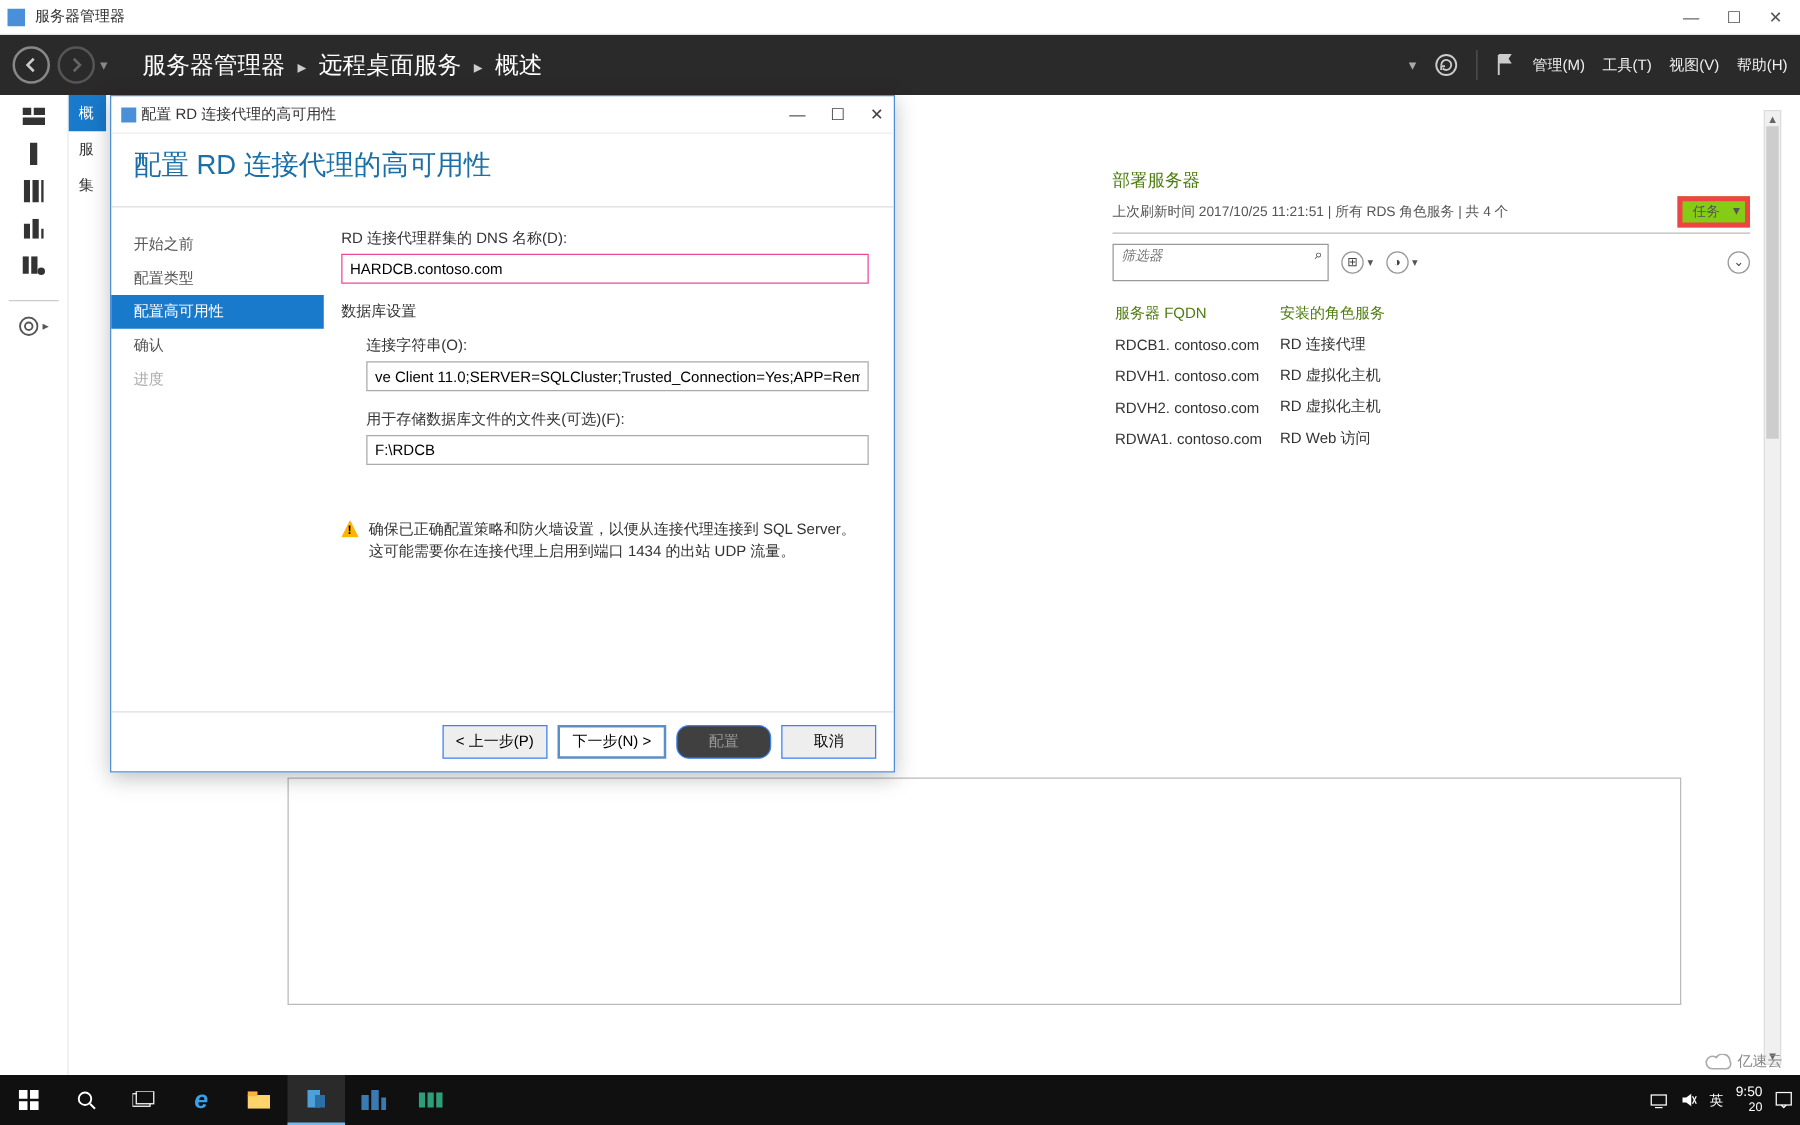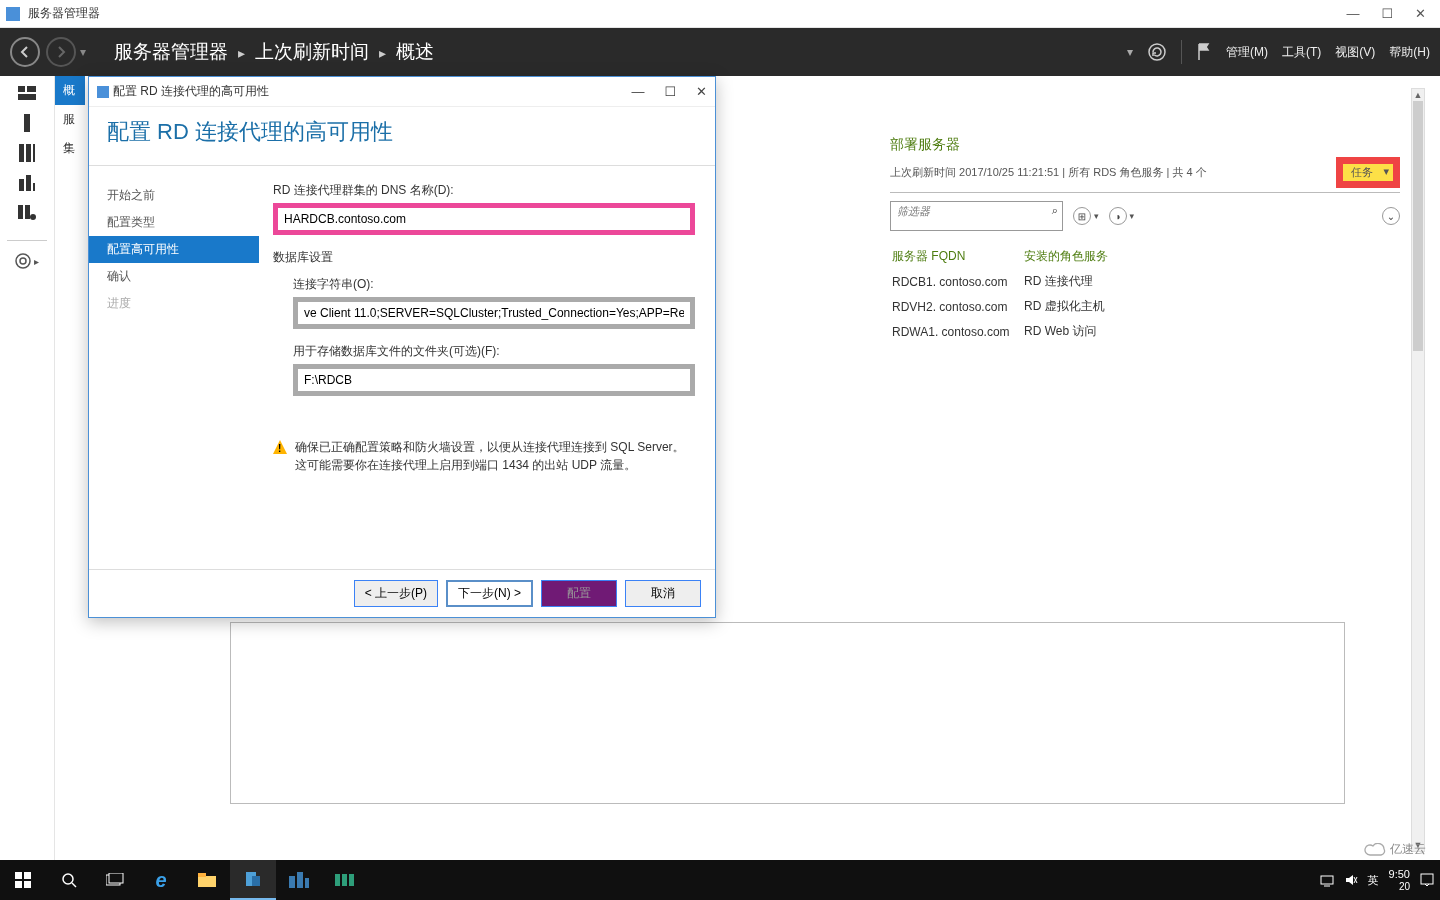--- a/index.html
+++ b/index.html
@@ -29,21 +29,21 @@
 .secondary-nav { width: 30px; background: #fff; }
 .secondary-nav .item { padding: 6px 8px; color: #333; white-space: nowrap; }
 .secondary-nav .item.active { background: #1979ca; color: #fff; }
 
 .main { flex: 1; position: relative; background: #fff; }
 
 
 .right-panel { position: absolute; right: 40px; top: 60px; width: 510px; }
 .panel-title { font-size: 14px; color: #4d7c0f; margin-bottom: 3px; }
 .panel-sub { font-size: 11px; color: #555; border-bottom: 1px solid #bbb; padding-bottom: 4px; display: flex; align-items: center; }
-.panel-sub .task-dd { margin-left: auto; border: 7px solid #ef4444; padding: 1px 20px 1px 8px; font-size: 11px; position: relative; background:#fde047;}
+.panel-sub .task-dd { margin-left: auto; border: 4px solid #ef4444; padding: 1px 20px 1px 8px; font-size: 11px; position: relative; background:#84cc16;}
 .panel-sub .task-dd::after { content: "▾"; position: absolute; right: 4px; top: 1px; }
 .panel-search { display: flex; align-items: center; margin-top: 8px; gap: 10px; }
 .panel-search input { flex: 0 0 210px; border: 1px solid #999; padding: 3px 22px 13px 6px; font-style: italic; color: #888; font-size: 11px; }
 .panel-search .search-wrap { position: relative; }
 .panel-search .search-wrap .mag { position: absolute; right: 5px; top: 3px; color: #333; font-size: 11px;}
 .ctl-btn { border: 1px solid #999; border-radius: 50%; width: 18px; height: 18px; display:inline-flex; align-items:center; justify-content:center; font-size:10px; color:#444; background:#fff;}
 .ctl-group { display:flex; align-items:center; gap:3px;}
 .panel-search .expand { margin-left: auto; }
 .panel-table { margin-top: 12px; width: 100%; font-size: 12px; }
 .panel-table th { text-align: left; color: #4d7c0f; font-weight: normal; padding: 3px 0; }
@@ -55,31 +55,31 @@
 .wizard-titlebar .wincontrols { margin-left: auto; display: flex; gap: 20px; font-size: 13px; color: #444; }
 .wizard-header { padding: 10px 18px 18px 18px; font-size: 22px; color: #1b6fa8; border-bottom: 1px solid #ddd; }
 .wizard-body { flex: 1; display: flex; }
 .wizard-steps { width: 170px; padding: 16px 0; border-right: 0; }
 .wizard-steps .step { padding: 5px 18px; font-size: 12px; color: #555; }
 .wizard-steps .step.active { background: #1979ca; color: #fff; }
 .wizard-steps .step.disabled { color: #aaa; }
 .wizard-content { flex: 1; padding: 16px 20px 10px 14px; font-size: 12px; color: #333; }
 .wizard-content p.intro { margin-bottom: 14px; line-height: 1.5; }
 .wizard-content label { display: block; margin-bottom: 4px; }
-.wizard-content input[type=text] { width: 100%; border: 5px solid #ec4899; padding: 4px 6px; font-size: 12px; margin-bottom: 14px; }
+.wizard-content input[type=text] { width: 100%; border: 1px solid #ec4899; padding: 4px 6px; font-size: 12px; margin-bottom: 14px; }
 .fieldset-label { margin-bottom: 10px; }
 .indent { margin-left: 20px; }
 .indent input[type=text] { border-color: #aaa; }
 .warning { display: flex; gap: 8px; margin-top: 28px; line-height: 1.5; }
 .warning-icon { width: 14px; height: 14px; background: #ffb400; clip-path: polygon(50% 0, 100% 100%, 0 100%); position: relative; flex-shrink:0; margin-top:2px;}
 .warning-icon::after { content: "!"; position: absolute; left: 5px; top: 1px; font-size: 10px; font-weight: bold; color: #000; }
 .wizard-footer { border-top: 1px solid #ddd; padding: 10px 14px; display: flex; justify-content: flex-end; gap: 8px; }
 .wizard-footer button { min-width: 76px; padding: 3px 10px; border: 1px solid #3b82f6; background: #eee; font-size: 12px; }
 .wizard-footer button.primary { border: 2px solid #5a8fc8; background: #fff; }
-.wizard-footer button:disabled { color: #999; background: #701a75; }
+.wizard-footer button:disabled { color: #999; background: #404040; border-radius: 10px; }
 
 
 .lower-box { position: absolute; left: 230px; top: 622px; width: 1115px; height: 182px; border: 1px solid #bbb; background: #fff; }
 .right-scroll { position: absolute; right: 15px; top: 88px; width: 14px; bottom: 48px; background: #f0f0f0; border: 1px solid #ddd;}
 .right-scroll .thumb { position: absolute; left:1px; right:1px; top: 12px; height: 250px; background: #cdcdcd;}
 .right-scroll .arr { position:absolute; left:0; right:0; text-align:center; font-size:9px; color:#666;}
 
 
 .taskbar { position: absolute; bottom: 0; left: 0; right: 0; height: 40px; background: #101010; display: flex; align-items: center; color: #fff; }
 .taskbar .tb-item { width: 46px; height: 40px; display: flex; align-items: center; justify-content: center; font-size: 16px; }
@@ -111,21 +111,21 @@
   <div class="nav-gap"></div>
   <div class="nav-circle" style="border-color:#555;">
     <svg width="14" height="14" viewBox="0 0 14 14">
         <path d="M5 2 L10 7 L5 12" stroke="#666" stroke-width="2" fill="none"></path>
       </svg>
   </div>
   <span style="color:#888; margin-left:4px;">▾</span>
   <div class="breadcrumb">
     <span>服务器管理器</span>
     <span class="sep">▸</span>
-    <span>上次刷新时间</span>
+    <span>远程桌面服务</span>
     <span class="sep">▸</span>
     <span>概述</span>
   </div>
   <div class="header-right">
     <span style="color:#aaa">▾</span>
     <span>
       <svg width="20" height="20" viewBox="0 0 20 20">
           <circle cx="10" cy="10" r="8" stroke="#ccc" stroke-width="1.5" fill="none"></circle>
           <path d="M6 10a4 4 0 1 1 1.2 2.8" stroke="#ccc" stroke-width="1.5" fill="none"></path>
           <path d="M6 14l0-3 3 0" stroke="#ccc" stroke-width="1.5" fill="none"></path>
@@ -223,20 +223,24 @@
           <th style="width:130px">服务器 FQDN</th>
           <th>安装的角色服务</th>
         </tr>
           </thead>
         <tbody>
           <tr>
               <td>RDCB1. contoso.com</td>
               <td>RD 连接代理</td>
             </tr>
           <tr>
+              <td>RDVH1. contoso.com</td>
+              <td>RD 虚拟化主机</td>
+            </tr>
+          <tr>
               <td>RDVH2. contoso.com</td>
               <td>RD 虚拟化主机</td>
             </tr>
           <tr>
               <td>RDWA1. contoso.com</td>
               <td>RD Web 访问</td>
             </tr>
         </tbody>
       </table>
     </div>

